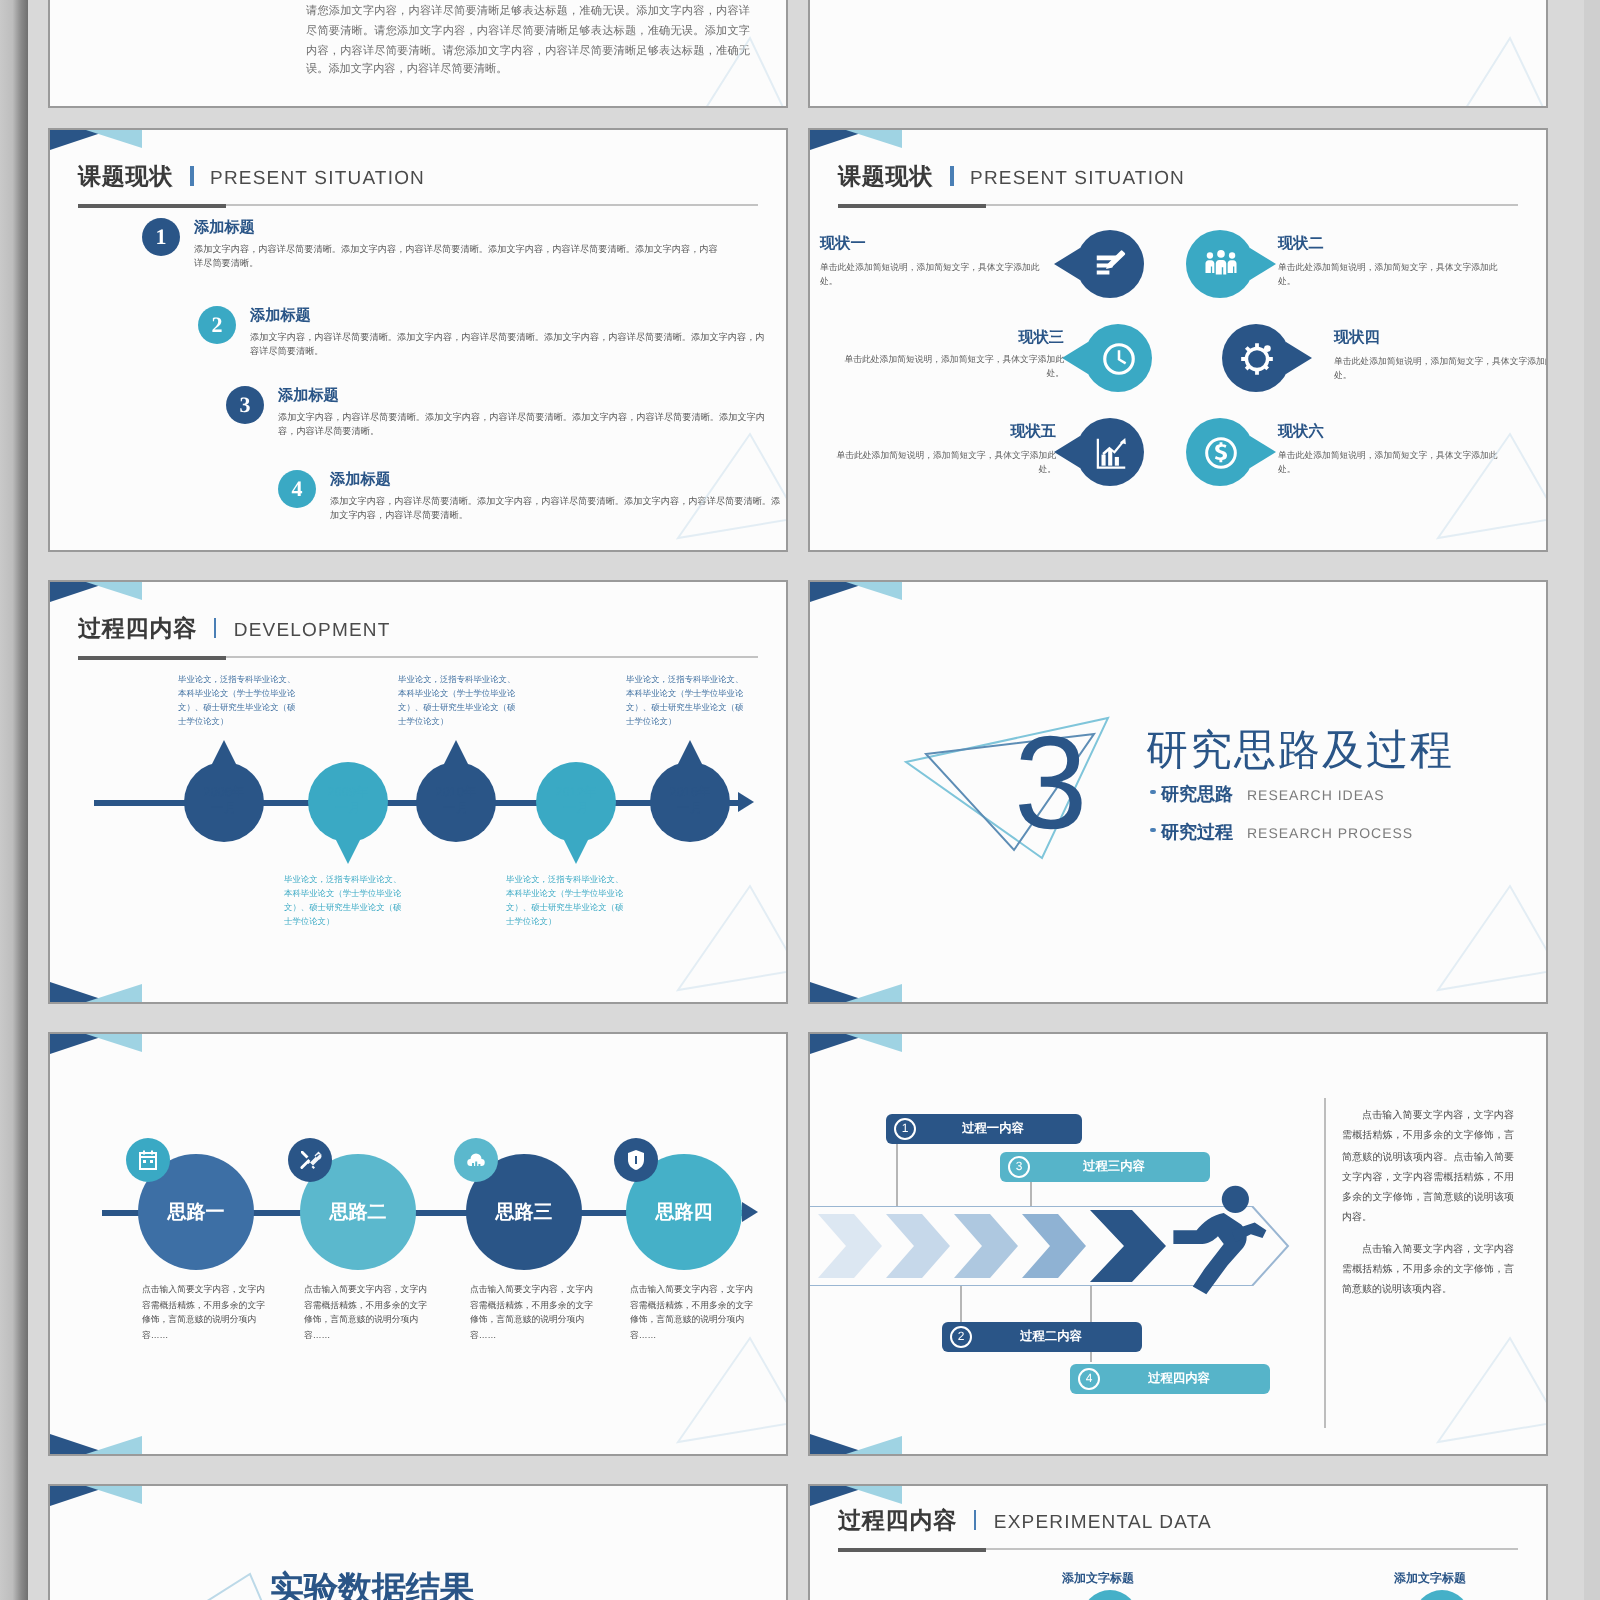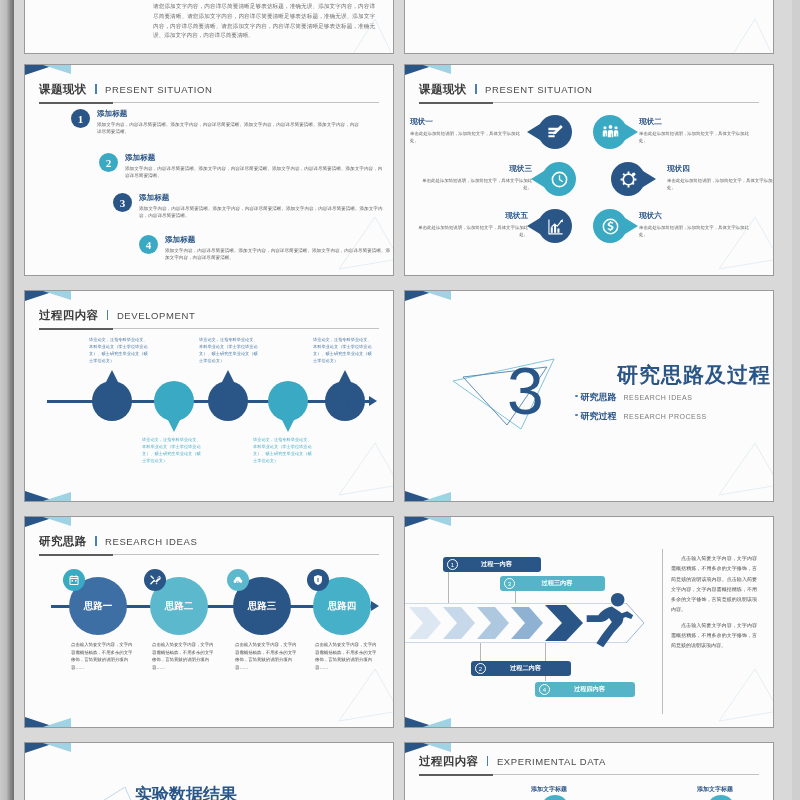--- a/index.html
+++ b/index.html
@@ -146,21 +146,21 @@
   .tl-tail { position:absolute; left:50%; transform:translateX(-50%); width:0;height:0; }
   .tl-tail.up { top:-11px; border-bottom:12px solid currentColor; border-left:6px solid transparent; border-right:6px solid transparent; }
   .tl-tail.down { bottom:-11px; border-top:12px solid currentColor; border-left:6px solid transparent; border-right:6px solid transparent; }
   .tl-note { position:absolute; width: 62px; font-size:4.2px; line-height:1.7; color:#3e6fa0; }
 
   
   .sec-num {
     position:absolute; font-size: 66px; color:#2a5587;
     font-family:"Liberation Sans", sans-serif; font-weight:400;
   }
-  .sec-title { position:absolute; font-size: 21px; color:#2a5587; font-weight:700; letter-spacing:1px;margin-left:44px; }
+  .sec-title { position:absolute; font-size: 21px; color:#2a5587; font-weight:400; letter-spacing:1px; }
   .sec-sub { position:absolute; display:flex; align-items:baseline; }
   .sec-sub .dot { width:2.5px;height:2.5px;background:#4a7fb5;border-radius:50%; margin-right:3px; position:relative; top:-3px;}
   .sec-sub .cn { font-size: 9px; color:#2a5587; font-weight:700; }
   .sec-sub .en { font-size: 7px; color:#7b7b7b; margin-left:7px; letter-spacing:.5px;}
 
   
   .idea { position:absolute; }
   .idea-big {
     width: 58px; height:58px; border-radius:50%;
     display:flex; align-items:center; justify-content:center;
@@ -479,26 +479,20 @@
       </div>
     </div>
 
     <div class="slide" style="left:10px; top:516px; width:370px; height:212px;">
       <div class="slide-inner">
         <div class="corner-tri tri-dark"></div>
         <div class="corner-tri tri-light"></div>
         <div class="corner-tri-bl"></div>
         <div class="corner-tri-bl2"></div>
 
-        <div class="s-head">
-          <span class="cn">研究思路</span>
-          <span class="bar"></span>
-          <span class="en">RESEARCH IDEAS</span>
-          <div class="rule"></div>
-        </div>
 
         <div class="tl-axis" style="left:26px; top:88px; width:320px;"></div>
         <div class="tl-arrow" style="left:346px; top:84px;"></div>
 
         <div class="idea" style="left:125px; top:60px;">
           <div class="idea-big" style="background:#5bb8cd">思路二</div>
           <div class="idea-small" style="background:#2a5587">
             <svg viewBox="0 0 24 24">
               <path d="M5 3l5.5 5.5-2 2L3 5V3zM2.8 18.6l7.6-7.6 2 2-7.6 7.6a1.4 1.4 0 01-2 0 1.4 1.4 0 010-2z"></path>
               <path d="M20.5 3.5l-4 4 2 2 4-4a4 4 0 01-2 6.5l-7 7 2 2 1.5-1.5-7-7-1.5 1.5 2 2 7-7a4 4 0 016.5-2z" opacity=".95"></path>

